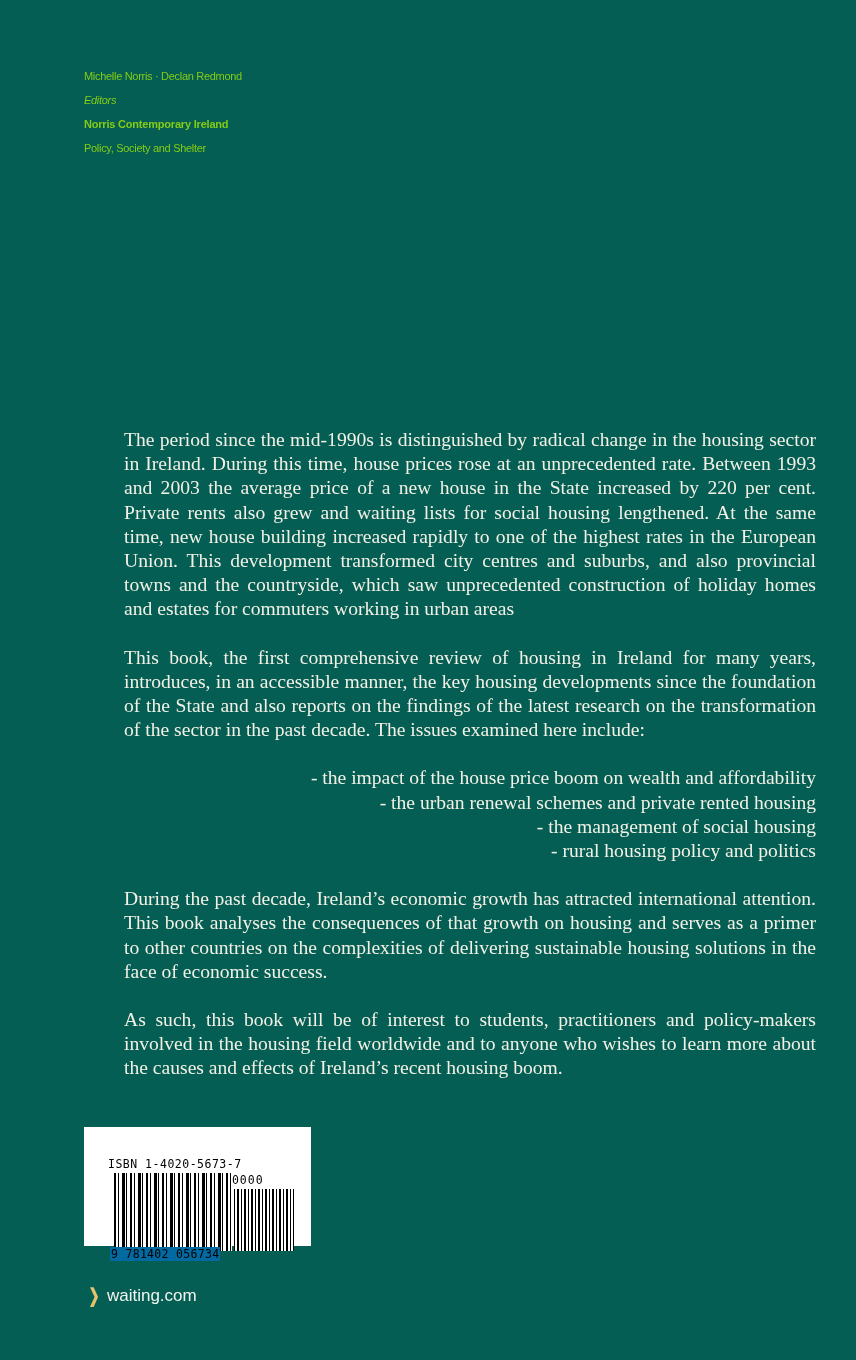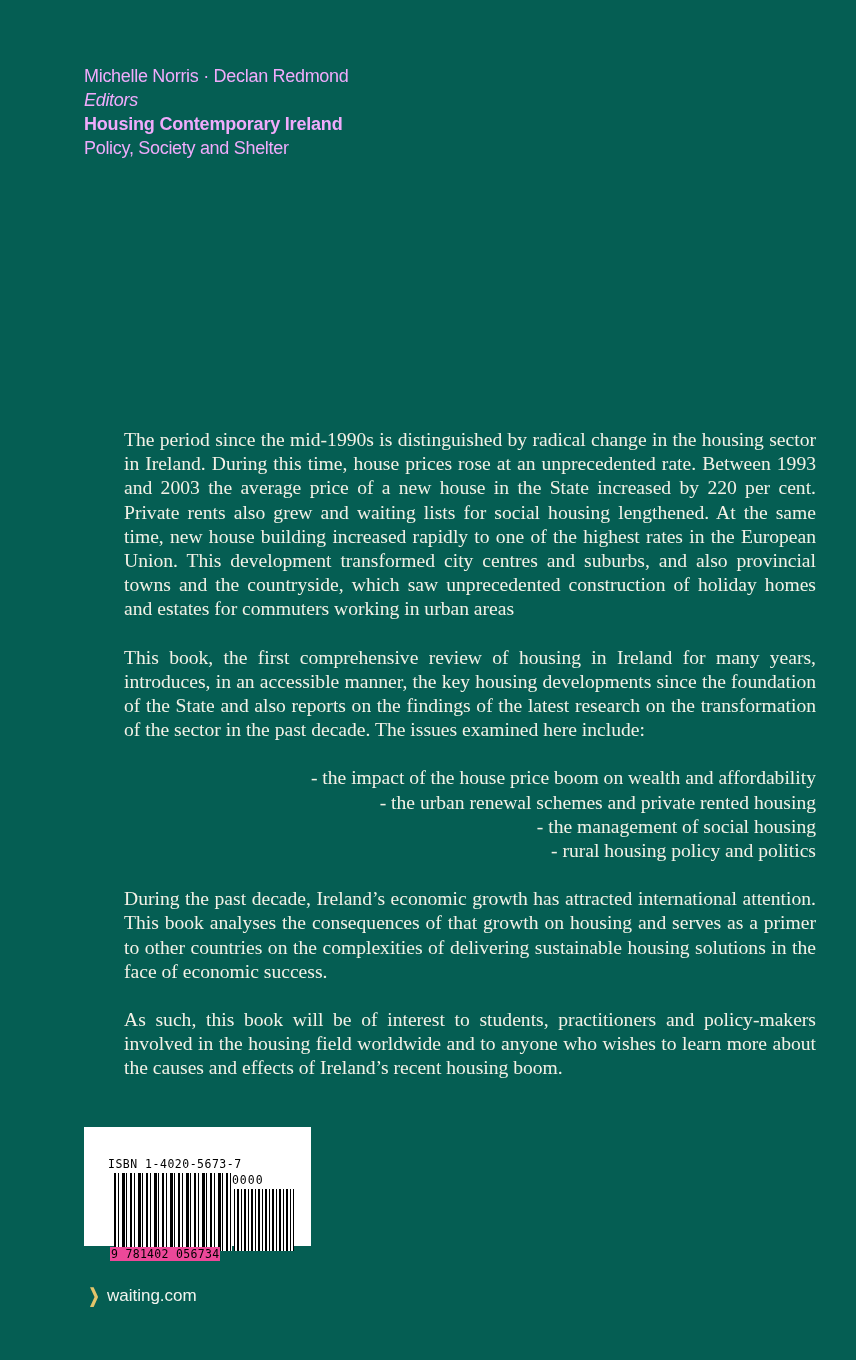--- a/index.html
+++ b/index.html
@@ -12,23 +12,23 @@
       background: #055e53;
       position: relative;
       overflow: hidden;
       color: #f3f3ea;
     }
     .header {
       position: absolute;
       left: 84px;
       top: 64px;
       font-family: "Liberation Sans", sans-serif;
-      font-size: 18px;
+      font-size: 11px;
       line-height: 24px;
-      color: #f0abfc;
+      color: #84cc16;
       letter-spacing: -0.3px;
     }
     .header .editors { font-style: italic; }
     .header .title { font-weight: bold; letter-spacing: -0.2px; }
     .body-text {
       position: absolute;
       left: 84px;
       top: 428px;
       width: 692px;
       font-family: "Liberation Serif", serif;
@@ -99,21 +99,21 @@
         #000 3px, #000 5px, #fff 5px, #fff 7px);
     }
     .isbn-bottom {
       position: absolute;
       left: 26px;
       top: 120px;
       font-family: "DejaVu Sans Mono", monospace;
       font-size: 11.5px;
       color: #000;
       letter-spacing: 0.3px;
-      background: #ec4899;
+      background: #0369a1;
       padding: 0 1px;
     }
     .footer {
       position: absolute;
       left: 86px;
       top: 1284px;
       font-family: "Liberation Sans", sans-serif;
       font-size: 17px;
       color: #f2f4ef;
       display: flex;
@@ -127,21 +127,21 @@
       transform: scaleX(0.7);
       display: inline-block;
     }
   </style>
 </head>
 <body>
 
 <div class="header">
   <div>Michelle Norris · Declan Redmond</div>
   <div class="editors">Editors</div>
-  <div class="title">Housing Contemporary Ireland</div>
+  <div class="title">Norris Contemporary Ireland</div>
   <div>Policy, Society and Shelter</div>
 </div>
 
 <div class="body-text">
   <p class="para">The period since the mid-1990s is distinguished by radical change in the housing sector in Ireland. During this time, house prices rose at an unprecedented rate. Between 1993 and 2003 the average price of a new house in the State increased by 220 per cent. Private rents also grew and waiting lists for social housing lengthened. At the same time, new house building increased rapidly to one of the highest rates in the European Union. This development transformed city centres and suburbs, and also provincial towns and the countryside, which saw unprecedented construction of holiday homes and estates for commuters working in urban areas</p>
   <p class="para">This book, the first comprehensive review of housing in Ireland for many years, introduces, in an accessible manner, the key housing developments since the foundation of the State and also reports on the findings of the latest research on the transformation of the sector in the past decade. The issues examined here include:</p>
   <ul class="bullets">
     <li>- the impact of the house price boom on wealth and affordability</li>
     <li>- the urban renewal schemes and private rented housing</li>
     <li>- the management of social housing</li>

